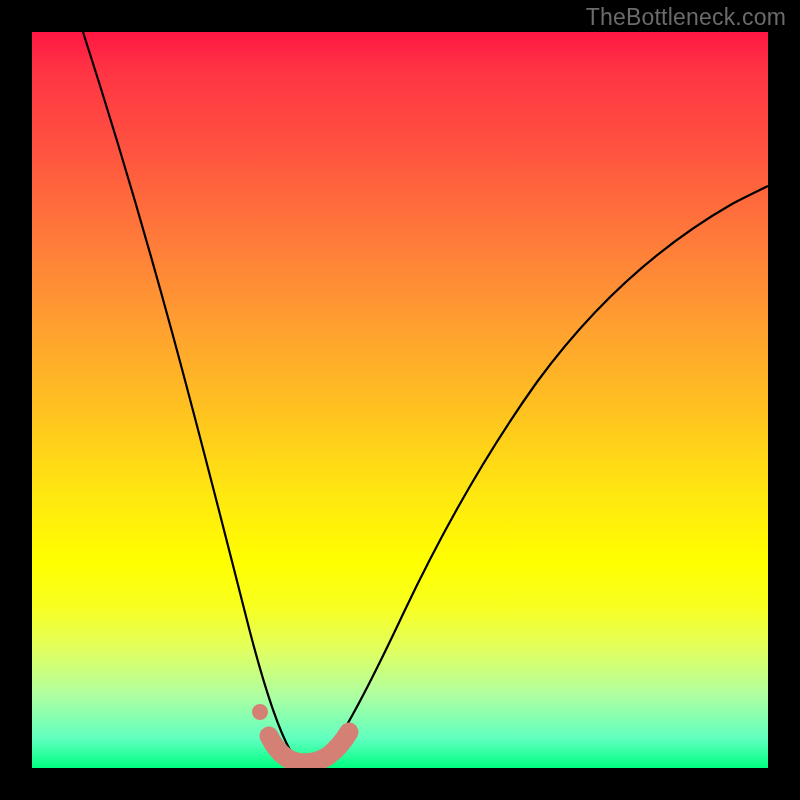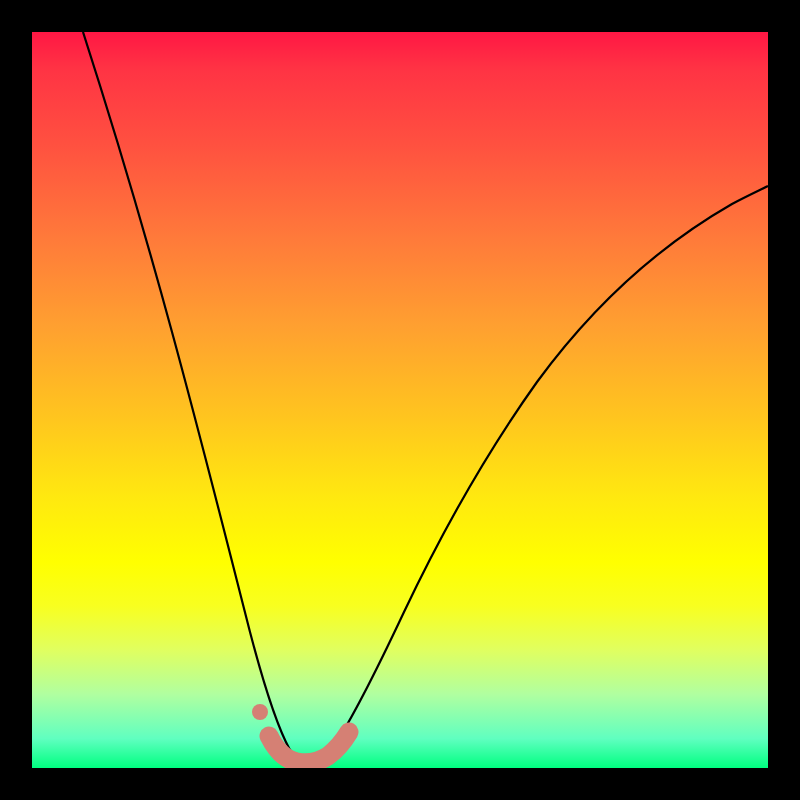--- a/index.html
+++ b/index.html
@@ -82,14 +82,15 @@
       <path d="M 237,704
                C 245,720 255,728 265,730
                C 275,732 285,731 296,724
                C 304,718 311,710 317,700" fill="none" stroke="#d58074" stroke-width="19" stroke-linecap="round"></path>
 
       <circle cx="228" cy="680" r="8" fill="#d58074"></circle>
     </svg>
 
   </div>
 
+  <div class="watermark">TheBottleneck.com</div>
 
 </div>
 
 </body></html>

